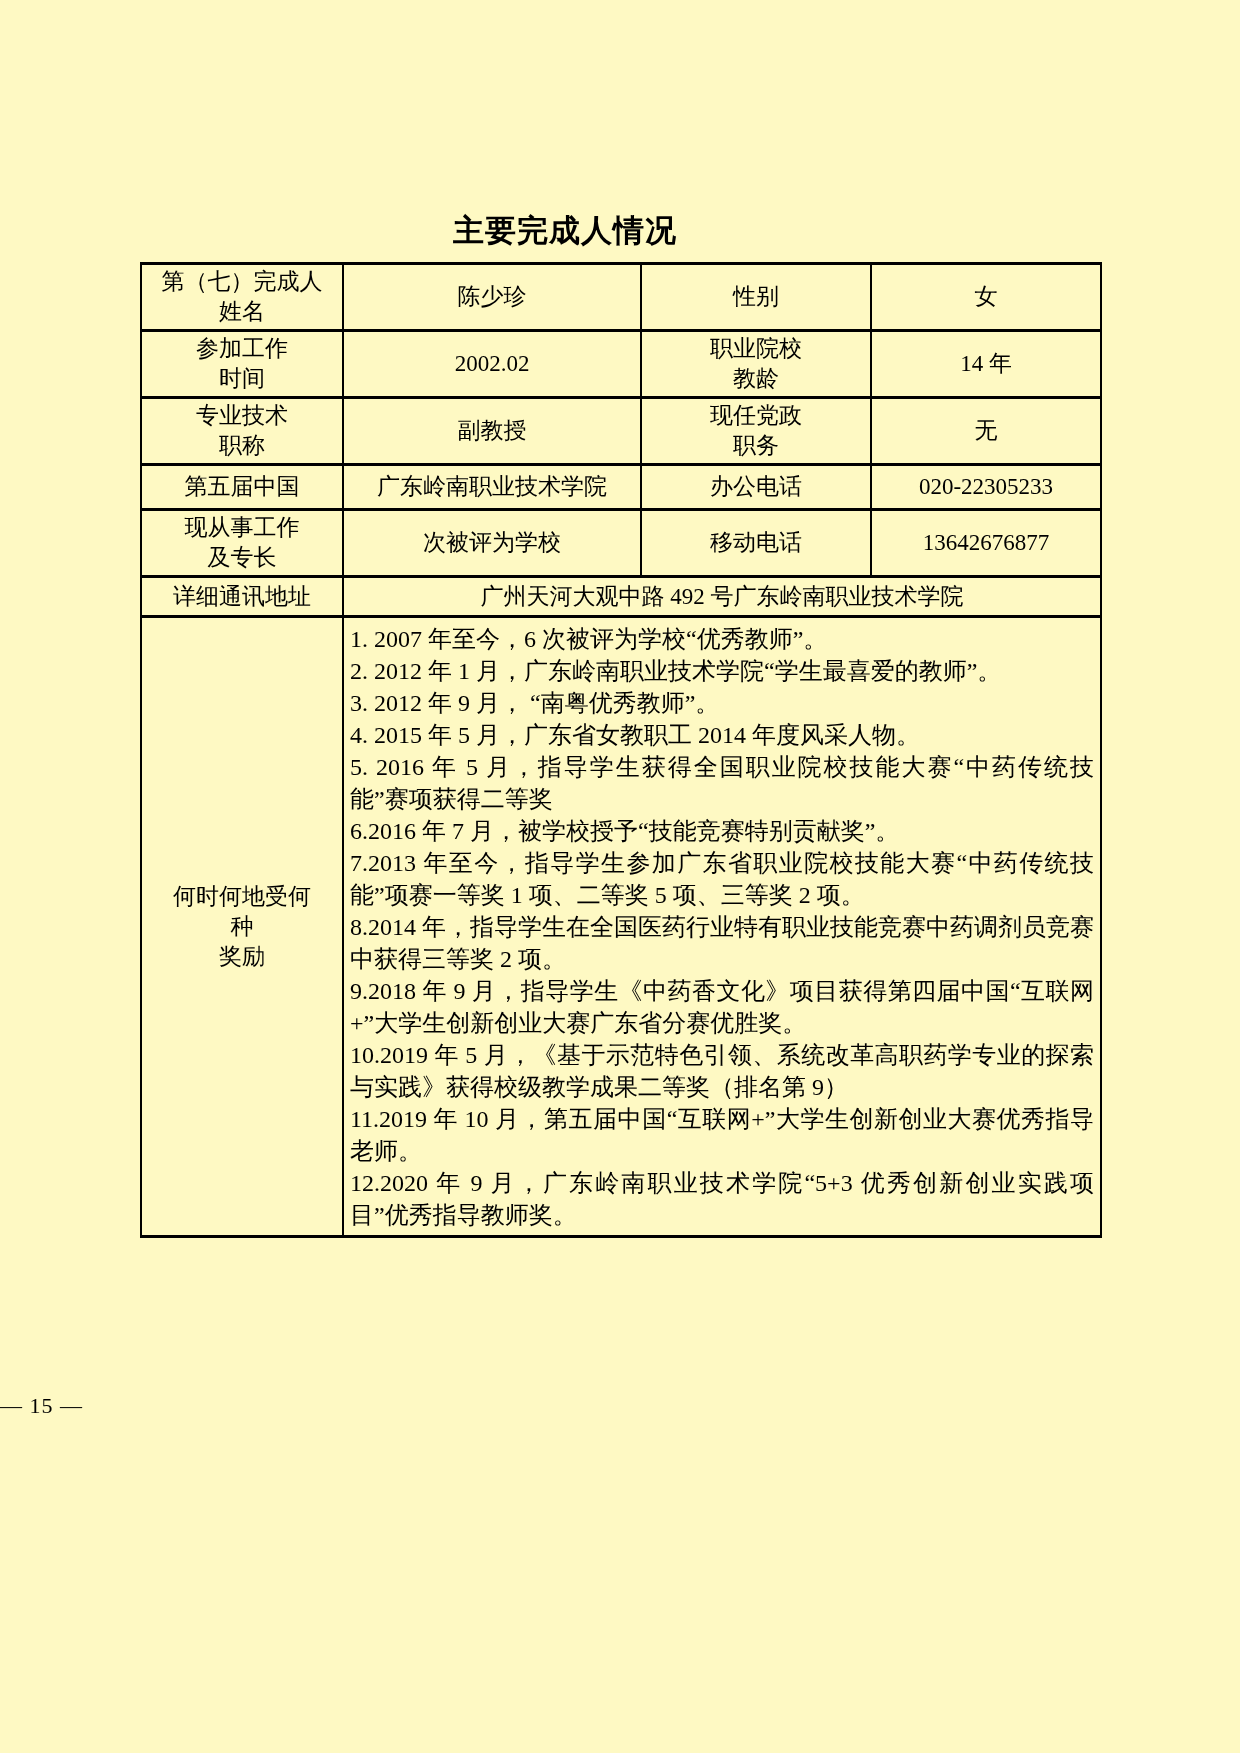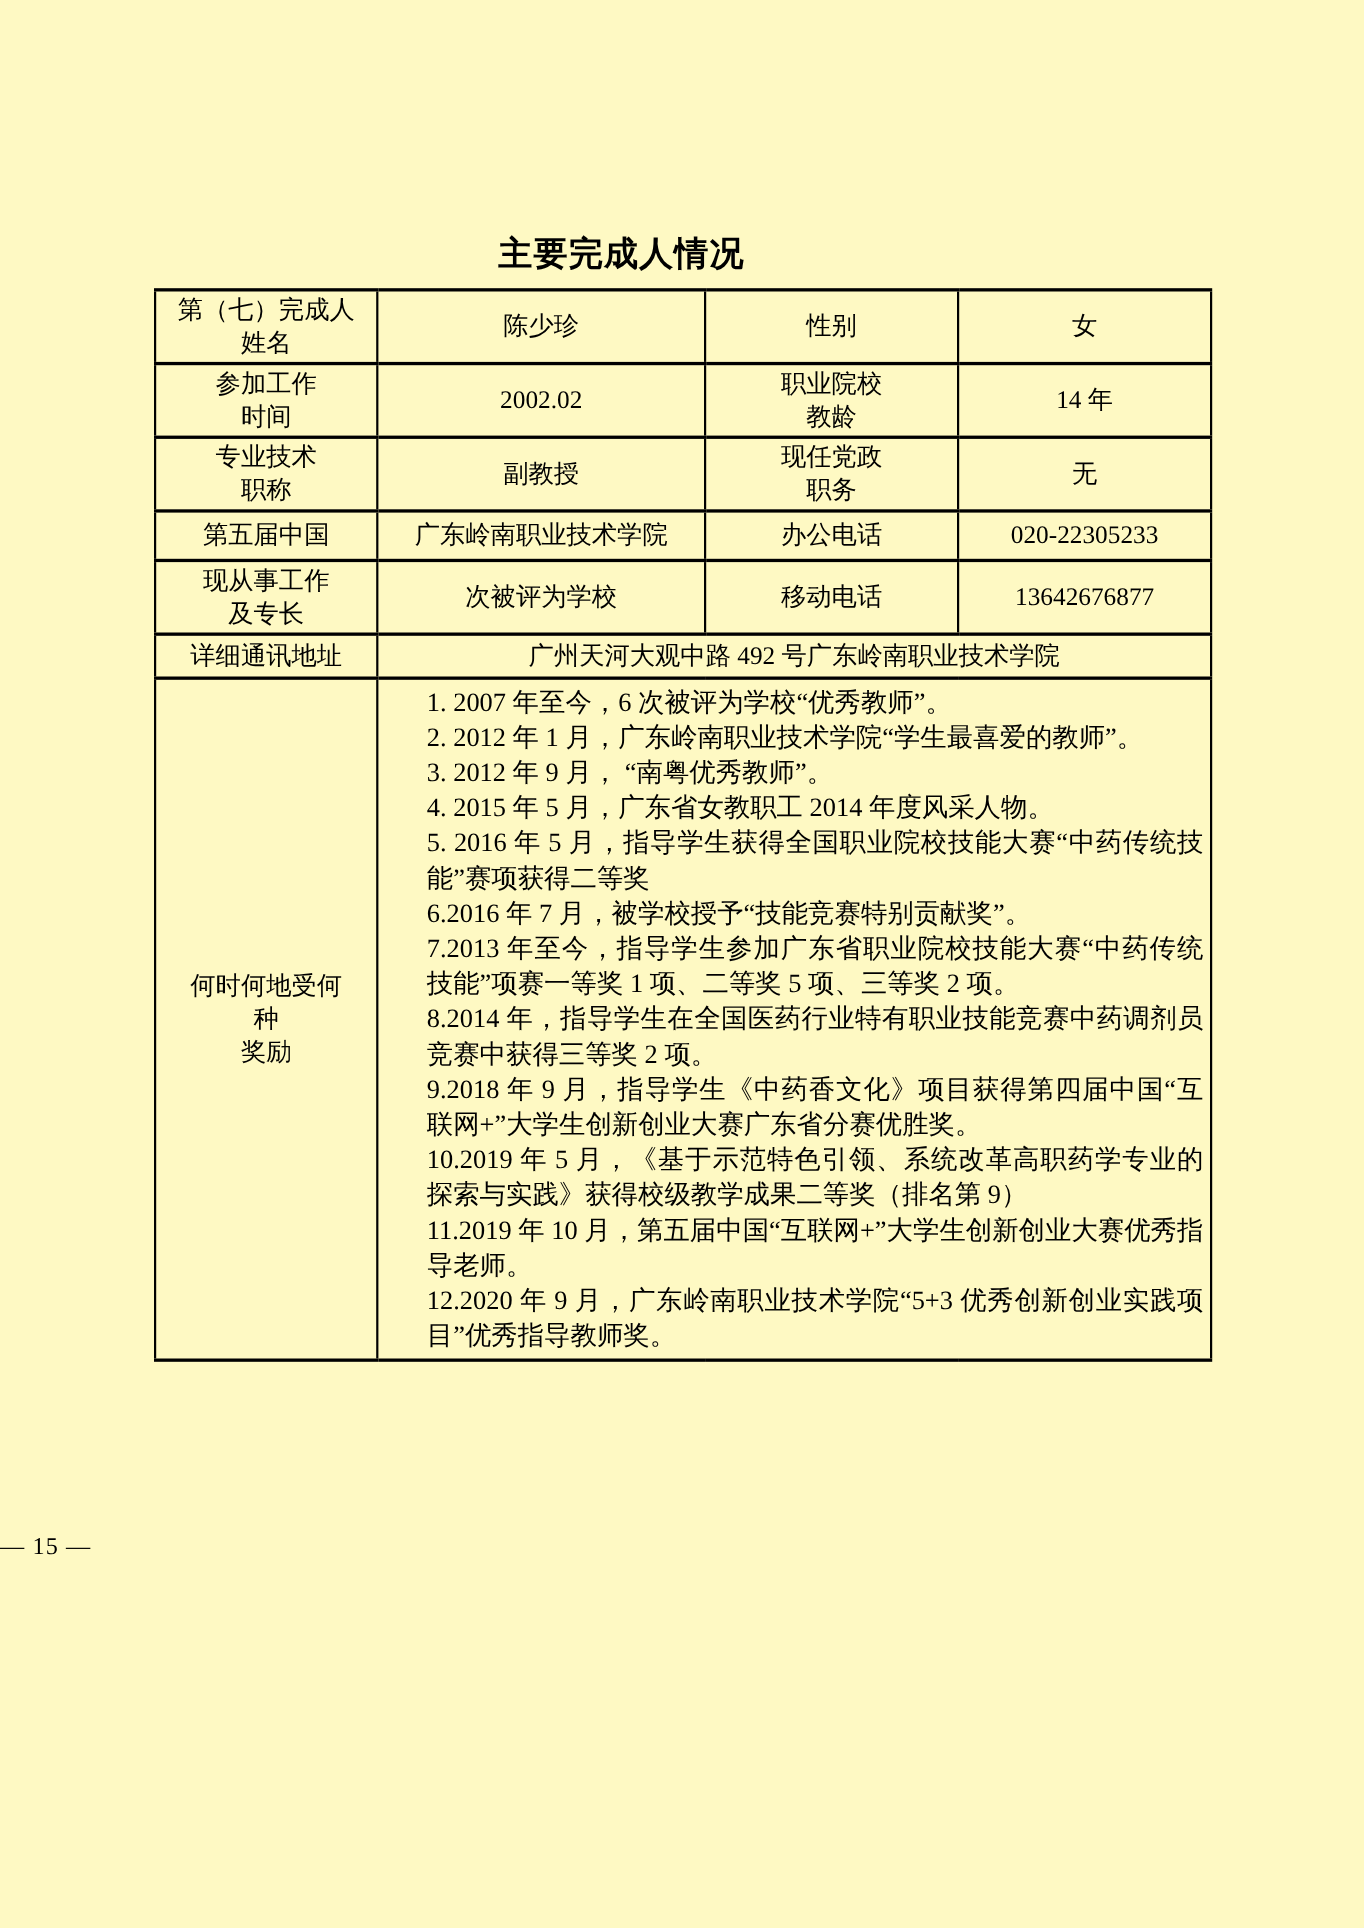--- a/index.html
+++ b/index.html
@@ -56,21 +56,20 @@
   td.awards-cell {
     text-align: left;
     vertical-align: middle;
     padding: 4px 10px 4px 13px;
     white-space: normal;
   }
   .award-line {
     font-size: 24px;
     line-height: 32px;
     text-align: justify;
-    margin-left: 38px;
   }
   .awards-label {
     line-height: 38px;
   }
   .page-number {
     position: absolute;
     top: 1393px;
     left: 0;
     width: 965px;
     text-align: left;

